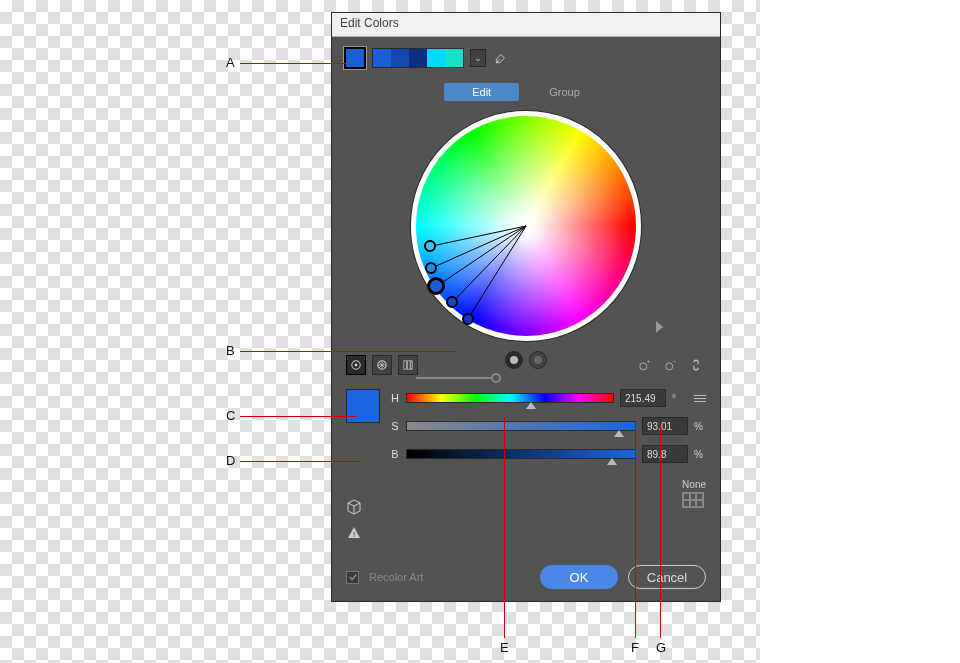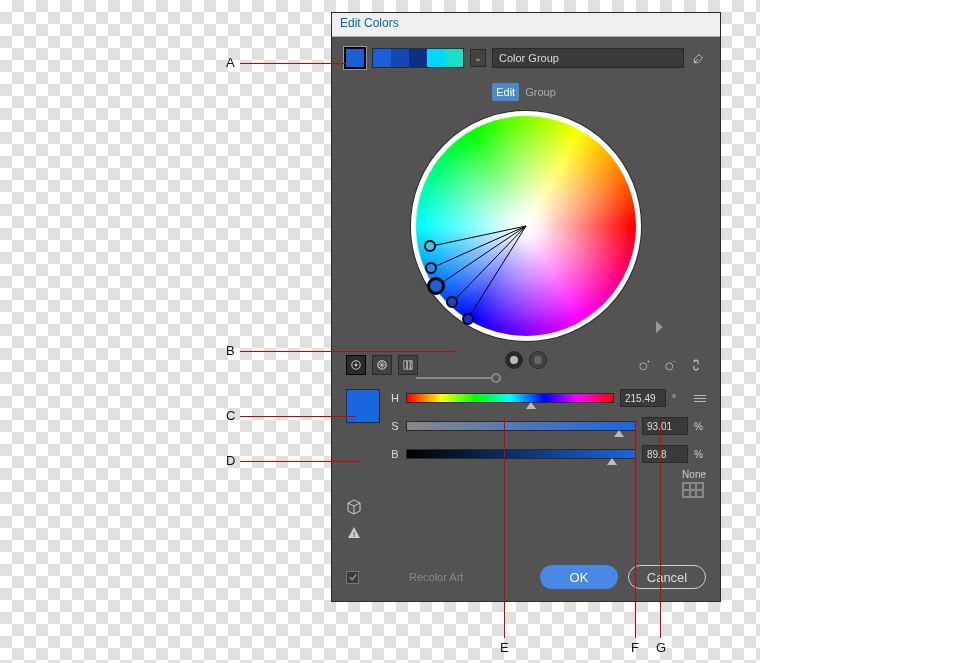--- a/index.html
+++ b/index.html
@@ -13,33 +13,33 @@
       linear-gradient(-45deg, transparent 75%, #e0e0e0 75%);
     background-size: 24px 24px;
     background-position: 0 0, 0 12px, 12px -12px, -12px 0;
   }
   .dialog {
     position: absolute; left: 331px; top: 12px; width: 390px; height: 590px;
     background: #535353; border: 1px solid #2a2a2a;
   }
   .titlebar {
     height: 24px; background: #f0f0f0; border-bottom: 1px solid #b0b0b0;
-    padding: 3px 8px; font-size: 12px; color: #0369a1;
+    padding: 3px 8px; font-size: 12px; color: #404040;
   }
   .toprow { display:flex; align-items:center; gap:6px; padding:10px 12px 6px 12px; }
   .swatch-big { width:22px; height:22px; border:2px solid #000; outline:1px solid #999; }
   .swatch-strip { display:flex; border:1px solid #2a2a2a; }
   .swatch-strip div { width:18px; height:18px; }
   .dd-btn { width:16px; height:18px; background:#424242; border:1px solid #2a2a2a; color:#ccc; font-size:9px; display:flex; align-items:center; justify-content:center; cursor:pointer; }
   .cg-input { flex:1; height:20px; background:#3a3a3a; border:1px solid #2a2a2a; color:#ddd; font-size:11px; padding:2px 6px; }
   .eyedrop { width:18px; height:18px; display:flex; align-items:center; justify-content:center; }
   .eyedrop svg { width:14px; height:14px; stroke:#ccc; fill:none; }
 
   .tabs { display:flex; justify-content:center; gap:2px; margin:8px 0 4px 0; }
-  .tab { font-size:11px; padding:3px 4px; border-radius:2px; cursor:pointer; color:#aaa; }
+  .tab { font-size:11px; padding:3px 28px; border-radius:2px; cursor:pointer; color:#aaa; }
   .tab.active { background:#4a88c7; color:#fff; }
 
   .panel-body { position:relative; padding:0 26px; }
   .wheel-wrap { position:relative; width:230px; height:230px; margin:10px auto 0 auto; }
   .wheel {
     width:230px; height:230px; border-radius:50%; border:5px solid #fff; box-shadow:0 0 0 1px #2a2a2a;
     background: conic-gradient(from 90deg, red, magenta, blue, cyan, lime, yellow, red);
     position:relative; overflow:hidden;
   }
   .wheel::after { content:""; position:absolute; inset:0; border-radius:50%;
@@ -65,32 +65,32 @@
   .slider-col { flex:1; display:flex; flex-direction:column; gap:10px; }
   .srow { display:flex; align-items:center; gap:6px; }
   .slabel { width:10px; color:#ddd; font-size:11px; text-align:center; }
   .sgrad { flex:1; height:10px; position:relative; border:1px solid #2a2a2a; }
   .sgrad .tri { position:absolute; bottom:-7px; width:0; height:0; border-left:5px solid transparent; border-right:5px solid transparent; border-bottom:7px solid #bbb; transform:translateX(-50%); }
   .sval { width:46px; height:18px; background:#3a3a3a; border:1px solid #2a2a2a; color:#ddd; font-size:10px; padding:1px 4px; }
   .sunit { width:12px; color:#ccc; font-size:10px; }
   .hamb { display:flex; flex-direction:column; gap:2px; cursor:pointer; margin-left:4px; }
   .hamb div { width:12px; height:1px; background:#bbb; }
 
-  .none-box { position:absolute; right:14px; top:456px; text-align:right; }
+  .none-box { position:absolute; right:14px; top:466px; text-align:right; }
   .none-box .lbl { color:#ccc; font-size:10px; margin-bottom:2px; }
   .none-grid { width:22px; height:16px; border:1px solid #888; display:grid; grid-template-columns:1fr 1fr 1fr; grid-template-rows:1fr 1fr; }
   .none-grid div { border:0.5px solid #888; }
 
   .left-icons { position:absolute; left:14px; top:486px; display:flex; flex-direction:column; gap:10px; }
   .left-icons .ic { width:16px; height:16px; display:flex; align-items:center; justify-content:center; }
 
   .footer { position:absolute; bottom:12px; left:14px; right:14px; display:flex; align-items:center; gap:10px; }
   .chk { width:13px; height:13px; background:#3a3a3a; border:1px solid #777; display:flex; align-items:center; justify-content:center; }
   .chk svg { width:10px; height:10px; }
-  .chk-lbl { color:#888; font-size:11px;margin-left:40px; }
+  .chk-lbl { color:#888; font-size:11px; }
   .btn { height:24px; border-radius:12px; font-size:13px; display:flex; align-items:center; justify-content:center; cursor:pointer; }
   .btn.ok { width:78px; background:#4a88e8; color:#fff; }
   .btn.cancel { width:78px; border:1px solid #ccc; color:#ddd; }
 
   
   .callout-lbl { position:absolute; font-size:13px; color:#111; font-weight:500; }
   .callout-line { position:absolute; height:1px; background:#d00000; }
   .callout-vline { position:absolute; width:1px; background:#d00000; }
 </style>
 </head>
@@ -104,21 +104,20 @@
   <div class="toprow">
     <div class="swatch-big" id="sw-big" style="background: rgb(26, 95, 214);"></div>
     <div class="swatch-strip" id="sw-strip">
         <div style="background: rgb(26, 95, 214);"></div>
         <div style="background: rgb(21, 71, 176);"></div>
         <div style="background: rgb(13, 47, 130);"></div>
         <div style="background: rgb(0, 217, 255);"></div>
         <div style="background: rgb(24, 224, 200);"></div>
       </div>
     <div class="dd-btn">⌄</div>
-    <input class="cg-input" value="Color Group" style="">
     <div class="eyedrop">
       <svg viewBox="0 0 24 24">
           <path d="M4 20l6-6m2-8l6 6-8 8H4v-6l8-8z" stroke-width="1.5"></path>
         </svg>
     </div>
   </div>
 
   <div class="tabs">
     <div class="tab active">Edit</div>
     <div class="tab">Group</div>

